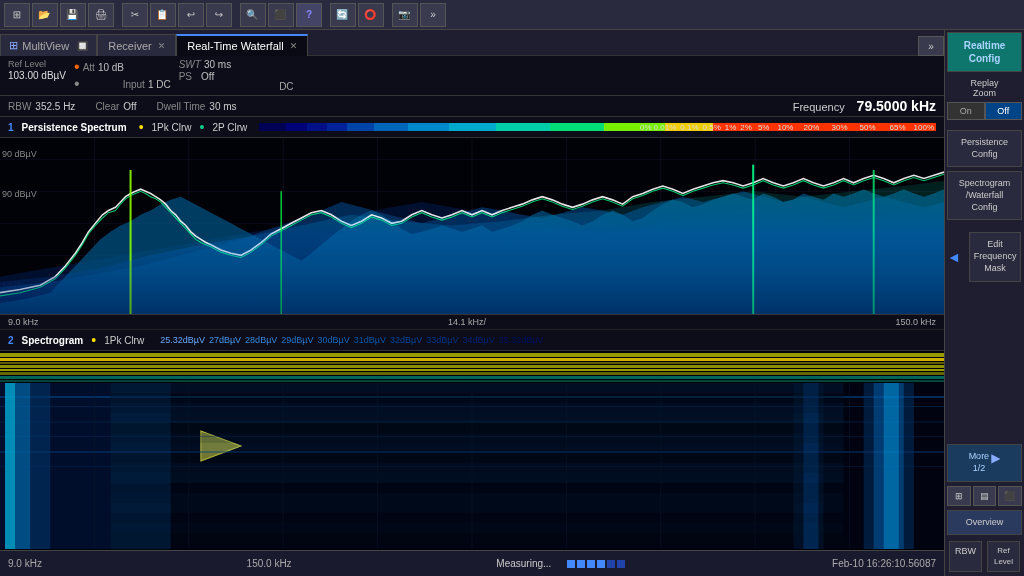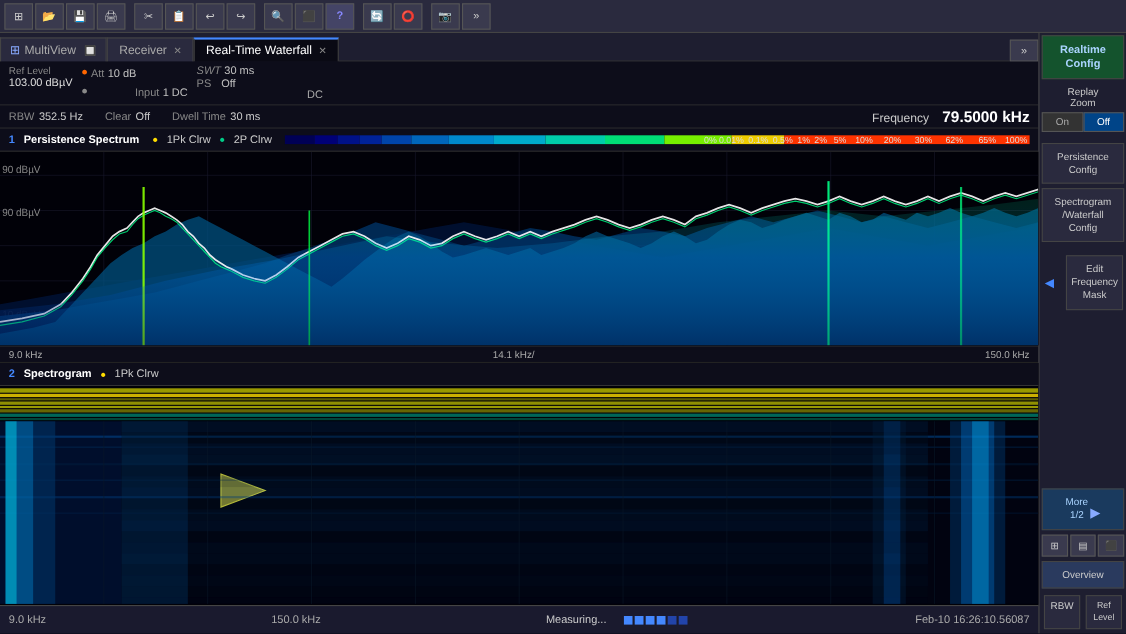--- a/index.html
+++ b/index.html
@@ -225,21 +225,21 @@
       border: 1px solid #444;
       margin: 2px;
       padding: 6px 4px;
       text-align: center;
       cursor: pointer;
       color: #ccc;
       font-size: 9px;
       line-height: 1.3;
     }
     .right-btn.top-special {
-      background: #14532d;
+      background: #0f766e;
       color: #aad4ff;
       font-size: 10px;
       font-weight: bold;
     }
 
     .toggle-group {
       display: flex;
       gap: 0;
       justify-content: center;
       margin: 2px;
@@ -417,21 +417,21 @@
         <span style="margin-right:2px;">0%</span>
         <span style="margin-right:4px;">0.01%</span>
         <span style="margin-right:4px;">0.1%</span>
         <span style="margin-right:4px;">0.5%</span>
         <span style="margin-right:4px;">1%</span>
         <span style="margin-right:6px;">2%</span>
         <span style="margin-right:8px;">5%</span>
         <span style="margin-right:10px;">10%</span>
         <span style="margin-right:12px;">20%</span>
         <span style="margin-right:12px;">30%</span>
-        <span style="margin-right:14px;">62%</span>
+        <span style="margin-right:14px;">50%</span>
         <span style="margin-right:8px;">65%</span>
         <span>100%</span>
       </div>
     </div>
 
     <div id="spectrum-area">
       <svg id="spectrum-svg" xmlns="http://www.w3.org/2000/svg" viewBox="0 0 940 165" preserveAspectRatio="none">
 
         <rect width="940" height="165" fill="#010108"></rect>
 
@@ -494,20 +494,32 @@
     </div>
 
     <div id="spectrogram-section">
 
       <div id="spectrogram-legend">
         <span style="color:#4488ff;font-weight:bold;font-size:10px;">2</span>
         <span style="color:#fff;font-weight:bold;">Spectrogram</span>
         <span style="color:#ffdd00;font-size:14px;">•</span>
         <span style="color:#ccc;">1Pk Clrw</span>
 
+        <div style="display:flex;gap:4px;margin-left:8px;font-size:9px;">
+          <span style="color:#66aaff;">25.32dBµV</span>
+          <span style="color:#4499ee;">27dBµV</span>
+          <span style="color:#3388dd;">28dBµV</span>
+          <span style="color:#2277cc;">29dBµV</span>
+          <span style="color:#1166bb;">30dBµV</span>
+          <span style="color:#0055aa;">31dBµV</span>
+          <span style="color:#004499;">32dBµV</span>
+          <span style="color:#003388;">33dBµV</span>
+          <span style="color:#002277;">34dBµV</span>
+          <span style="color:#001166;">35.32dBµV</span>
+        </div>
       </div>
 
       <div id="spectrogram-canvas">
         <svg width="100%" height="100%" xmlns="http://www.w3.org/2000/svg" preserveAspectRatio="none" viewBox="0 0 940 198">
           <rect width="940" height="198" fill="#010108"></rect>
 
           <rect x="0" y="2" width="940" height="4" fill="#aaaa00" opacity="0.9"></rect>
           <rect x="0" y="7" width="940" height="3" fill="#ffdd00" opacity="0.8"></rect>
           <rect x="0" y="11" width="940" height="2" fill="#888800" opacity="0.7"></rect>
           <rect x="0" y="14" width="940" height="3" fill="#cccc00" opacity="0.7"></rect>
@@ -621,21 +633,21 @@
 
     <div style="display:flex;align-items:center;margin:2px;">
       <span style="color:#4488ff;font-size:14px;cursor:pointer;">◄</span>
       <div class="right-btn" style="white-space:pre-line;flex:1;margin:8px;">Edit
 Frequency
 Mask</div>
     </div>
 
     <div class="spacer"></div>
 
-    <div class="right-btn more-btn" style="white-space:pre-line;display:flex;align-items:flex-end;justify-content:center;gap:2px;">
+    <div class="right-btn more-btn" style="white-space:pre-line;display:flex;align-items:flex-start;justify-content:center;gap:2px;">
       <span style="white-space:pre-line;">More
 1/2</span>
       <span style="color:#88aaff;font-size:12px;">▶</span>
     </div>
 
     <div style="display:flex;flex-direction:column;gap:2px;margin:2px;">
       <div style="display:flex;gap:2px;">
         <div class="toolbar-btn" style="width:24px;height:20px;font-size:9px;">⊞</div>
         <div class="toolbar-btn" style="width:24px;height:20px;font-size:9px;">▤</div>
         <div class="toolbar-btn" style="width:24px;height:20px;font-size:9px;">⬛</div>

